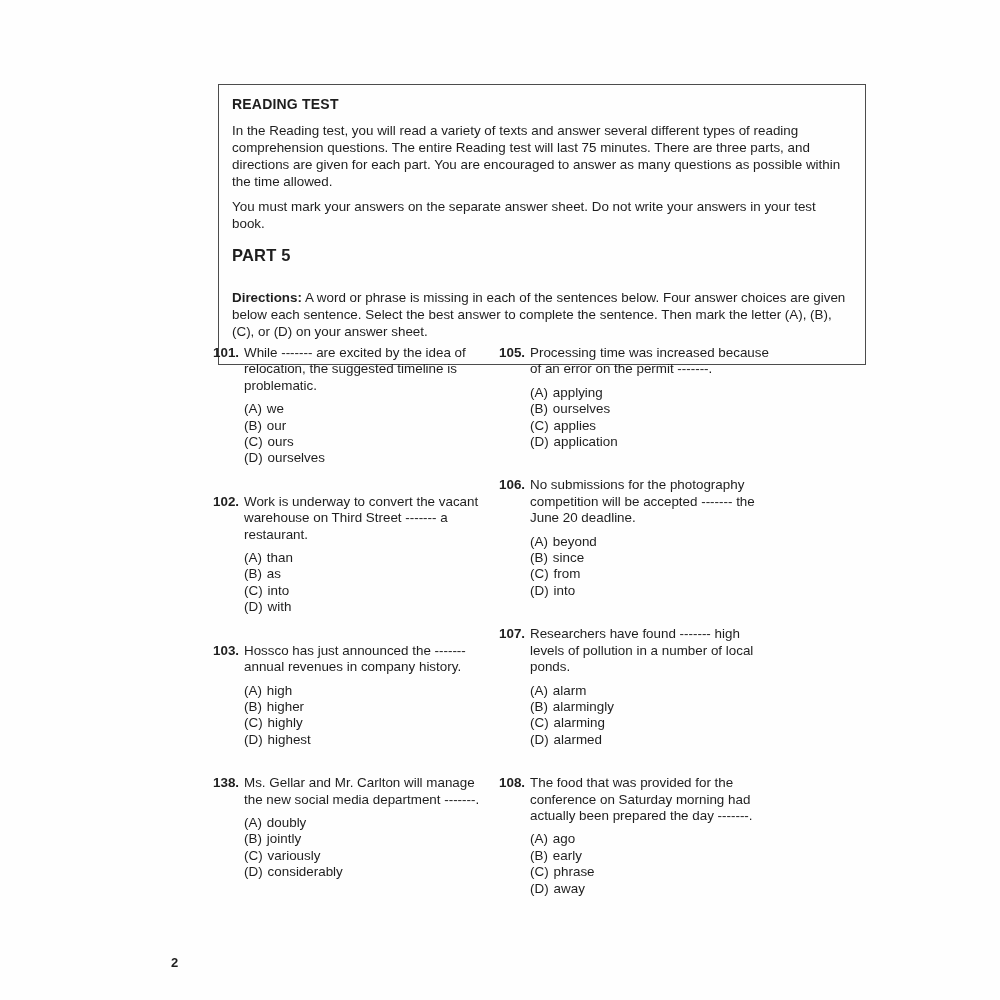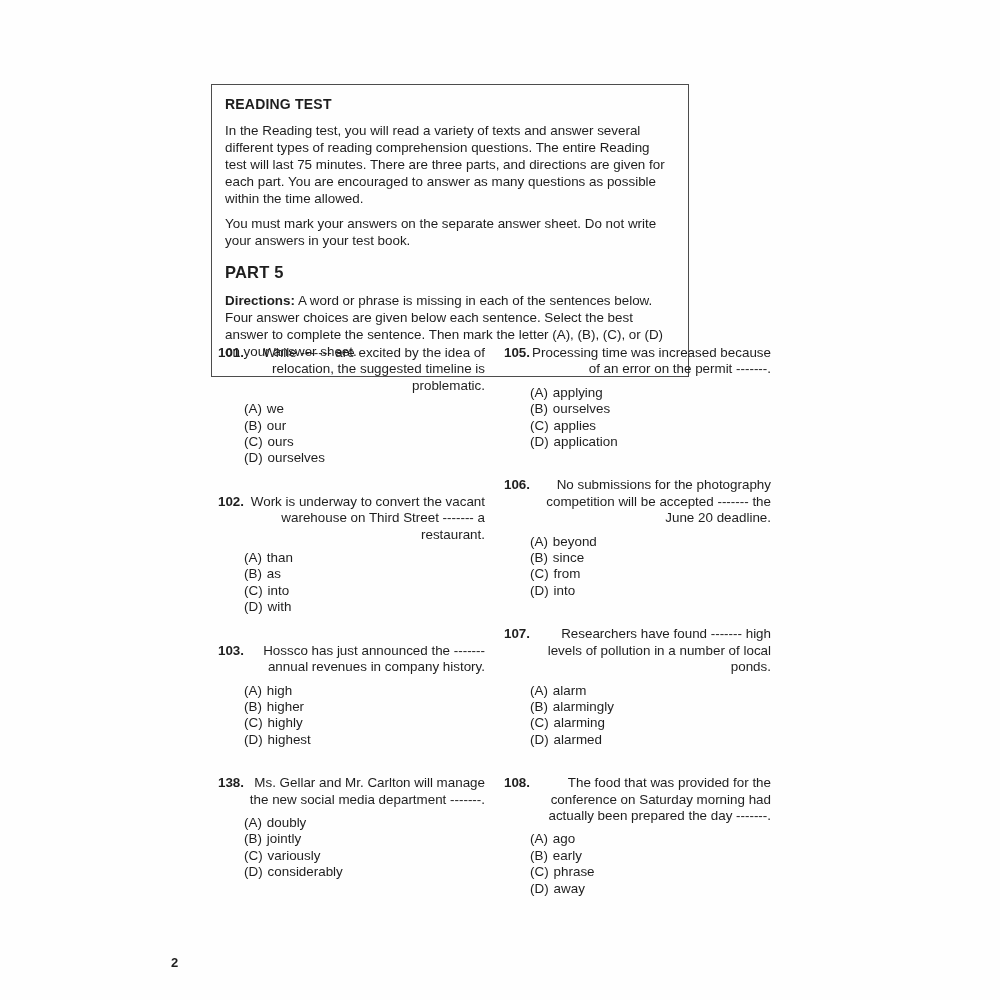--- a/index.html
+++ b/index.html
@@ -13,44 +13,44 @@
     position: relative;
     width: 1000px;
     height: 1000px;
     background: #fefefe;
     overflow: hidden;
   }
 
   
   .header-box {
     position: absolute;
-    left: 211px;
+    left: 218px;
     top: 84px;
-    width: 478px;
+    width: 648px;
     border: 1.6px solid #4c4c4c;
-    padding: 11px 15px 16px 13px;
+    padding: 11px 15px 24px 13px;
     background: #fefefe;
   }
   .box-title {
     font-size: 14px;
     font-weight: bold;
     letter-spacing: 0.2px;
     margin-bottom: 10px;
   }
   .body-text {
     font-size: 13.4px;
     line-height: 17px;
     margin-bottom: 8px;
   }
   .body-text:last-child { margin-bottom: 0; }
   .part-title {
     font-size: 16.5px;
     font-weight: bold;
     margin-top: 14px;
-    margin-bottom: 10px;
+    margin-bottom: 24px;
     letter-spacing: 0.2px;
   }
   .directions b { font-weight: bold; text-align: center; }
 
   
   .questions {
     position: absolute;
     left: 213px;
     top: 345px;
     width: 558px;
@@ -58,21 +58,20 @@
     gap: 14px;
   }
   .col {
     width: 272px;
     display: flex;
     flex-direction: column;
   }
   .question {
     display: flex;
     margin-bottom: 27px;
-    text-align: right;
   }
   .q-num {
     width: 31px;
     flex: 0 0 31px;
     font-weight: bold;
     font-size: 13.4px;
     line-height: 16.4px;
   }
   .q-body { flex: 1 1 auto; }
   .q-stem {

